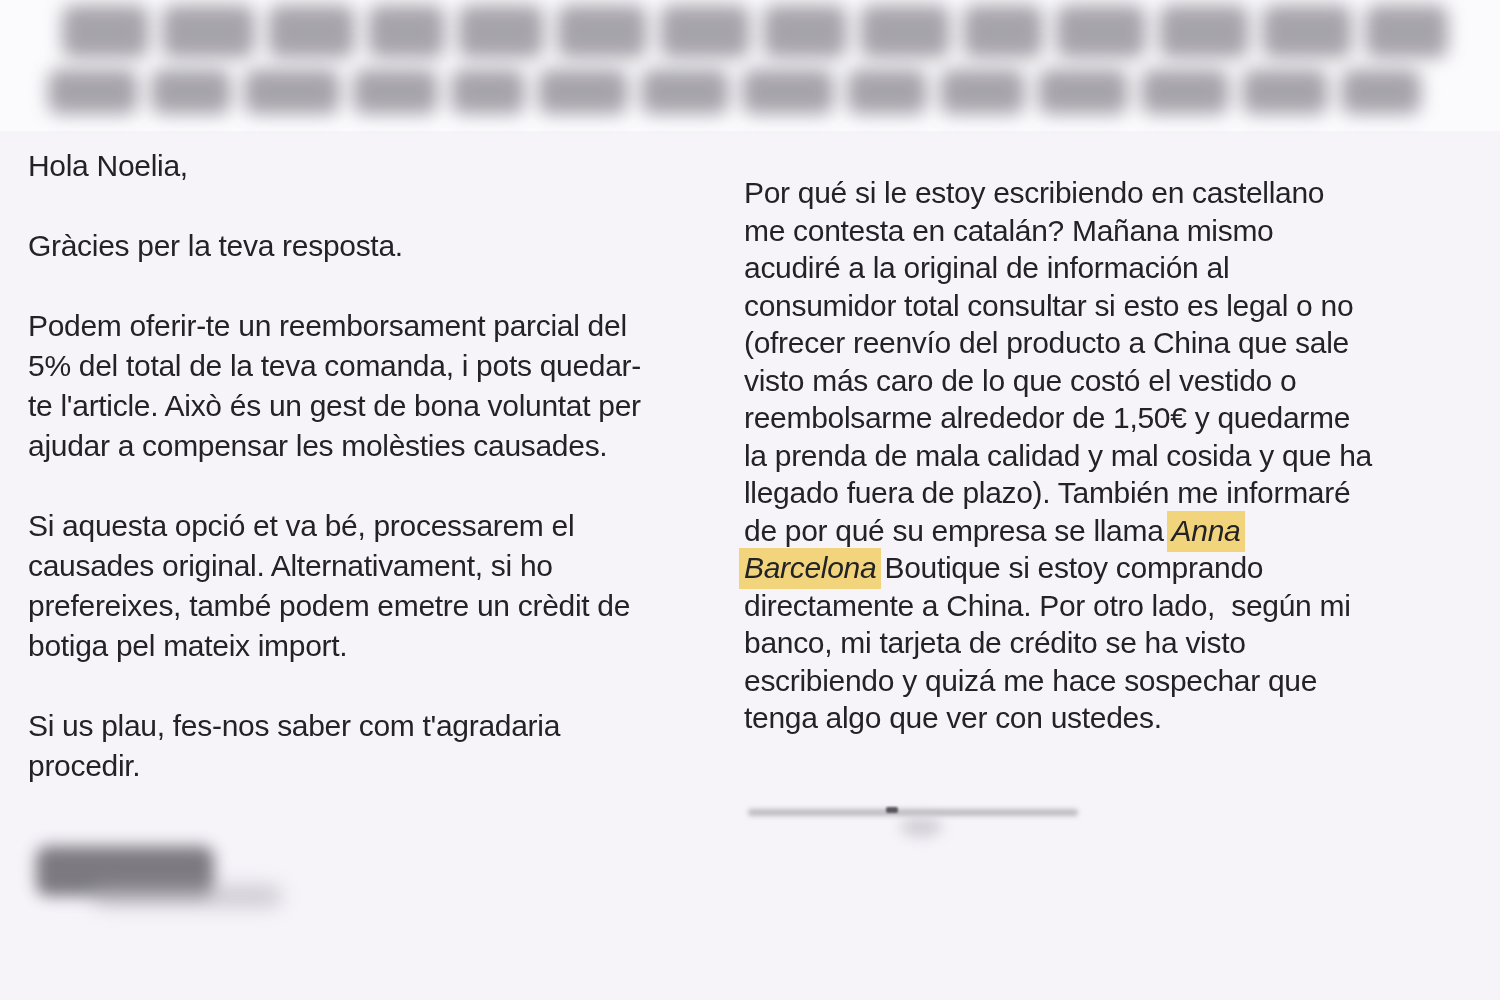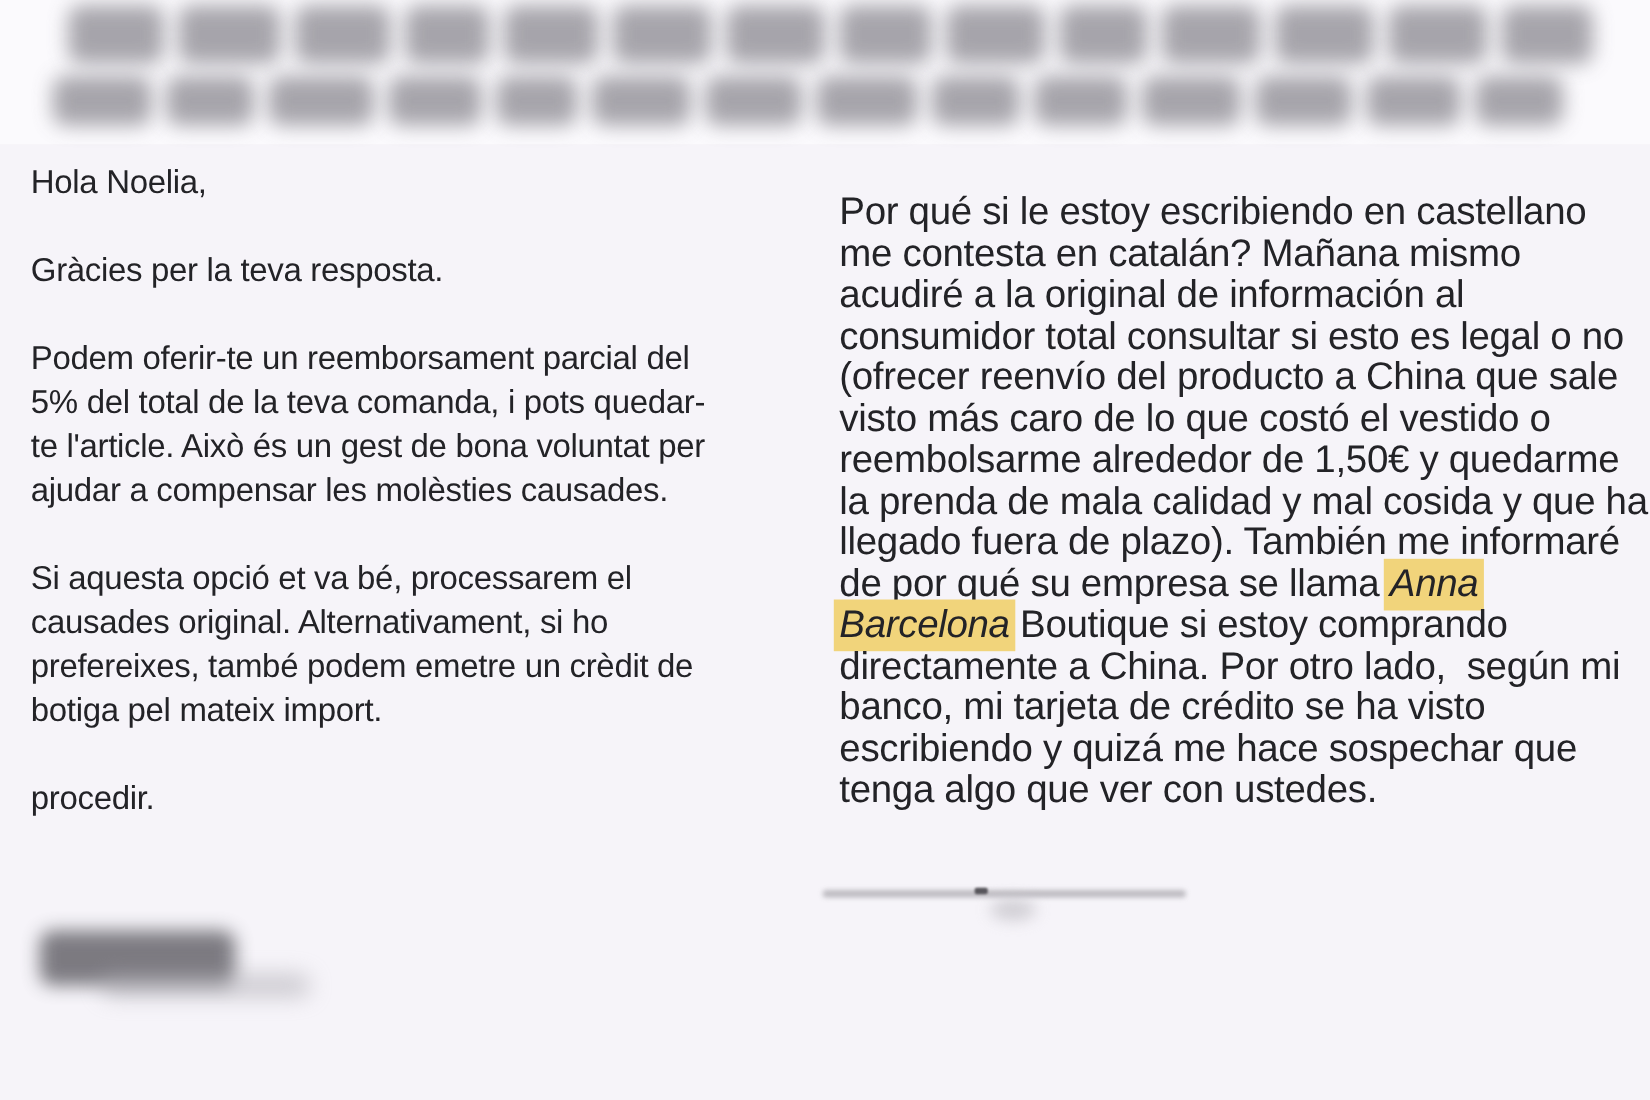--- a/index.html
+++ b/index.html
@@ -42,22 +42,22 @@
 
   
   .line { white-space: pre; }
   #left-col {
     position: absolute; left: 28px; top: 146px;
     font-size: 30px; line-height: 40px;
     letter-spacing: -0.3px;
   }
   .para { margin: 0 0 40px 0; }
   #right-col {
-    position: absolute; left: 763px; top: 174px;
-    font-size: 35px; line-height: 37.5px;
+    position: absolute; left: 744px; top: 174px;
+    font-size: 30px; line-height: 37.5px;
     letter-spacing: -0.3px;
   }
   .hl {
     background: var(--hl);
     padding: 3px 5px 5px;
     margin: -3px -5px -5px;
     font-style: italic;
   }
 
   
@@ -139,20 +139,21 @@
       <div class="line">te l'article. Això és un gest de bona voluntat per</div>
       <div class="line">ajudar a compensar les molèsties causades.</div>
     </div>
     <div class="para">
       <div class="line">Si aquesta opció et va bé, processarem el</div>
       <div class="line">causades original. Alternativament, si ho</div>
       <div class="line">prefereixes, també podem emetre un crèdit de</div>
       <div class="line">botiga pel mateix import.</div>
     </div>
     <div class="para">
+      <div class="line">Si us plau, fes-nos saber com t'agradaria</div>
       <div class="line">procedir.</div>
     </div>
   </div>
 
 <div id="right-col">
     <div class="line">Por qué si le estoy escribiendo en castellano</div>
     <div class="line">me contesta en catalán? Mañana mismo</div>
     <div class="line">acudiré a la original de información al</div>
     <div class="line">consumidor total consultar si esto es legal o no</div>
     <div class="line">(ofrecer reenvío del producto a China que sale</div>

